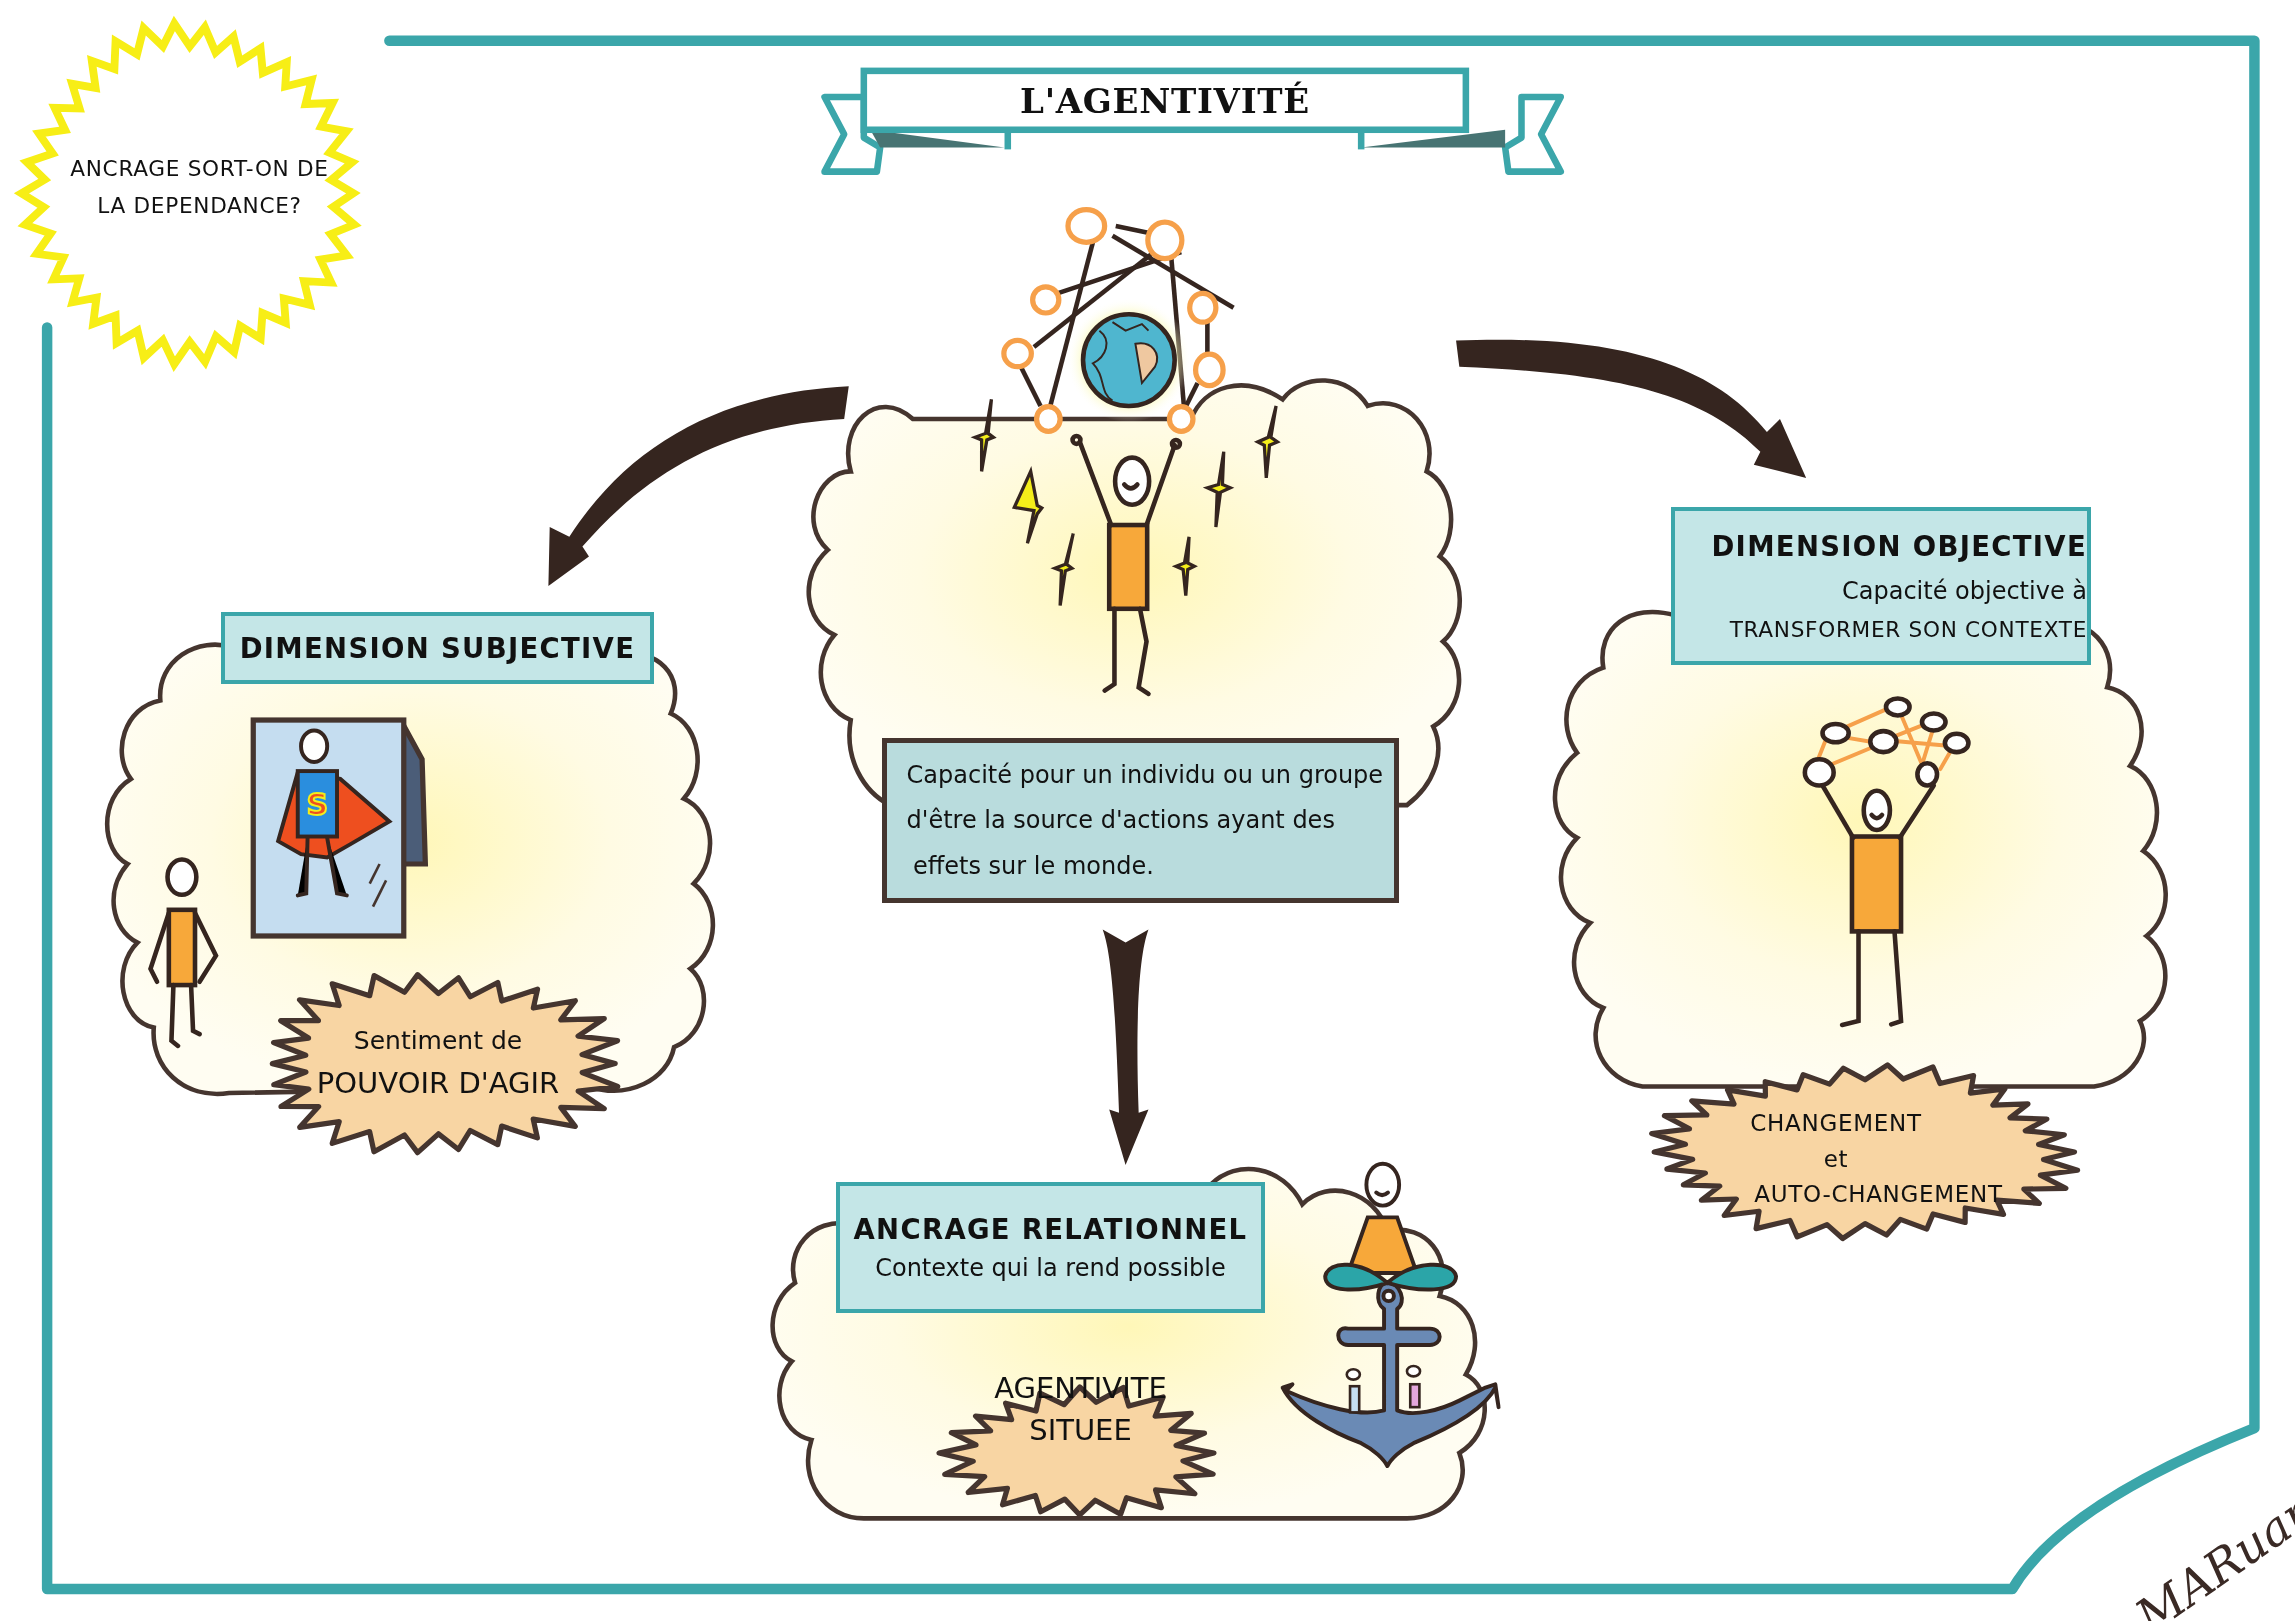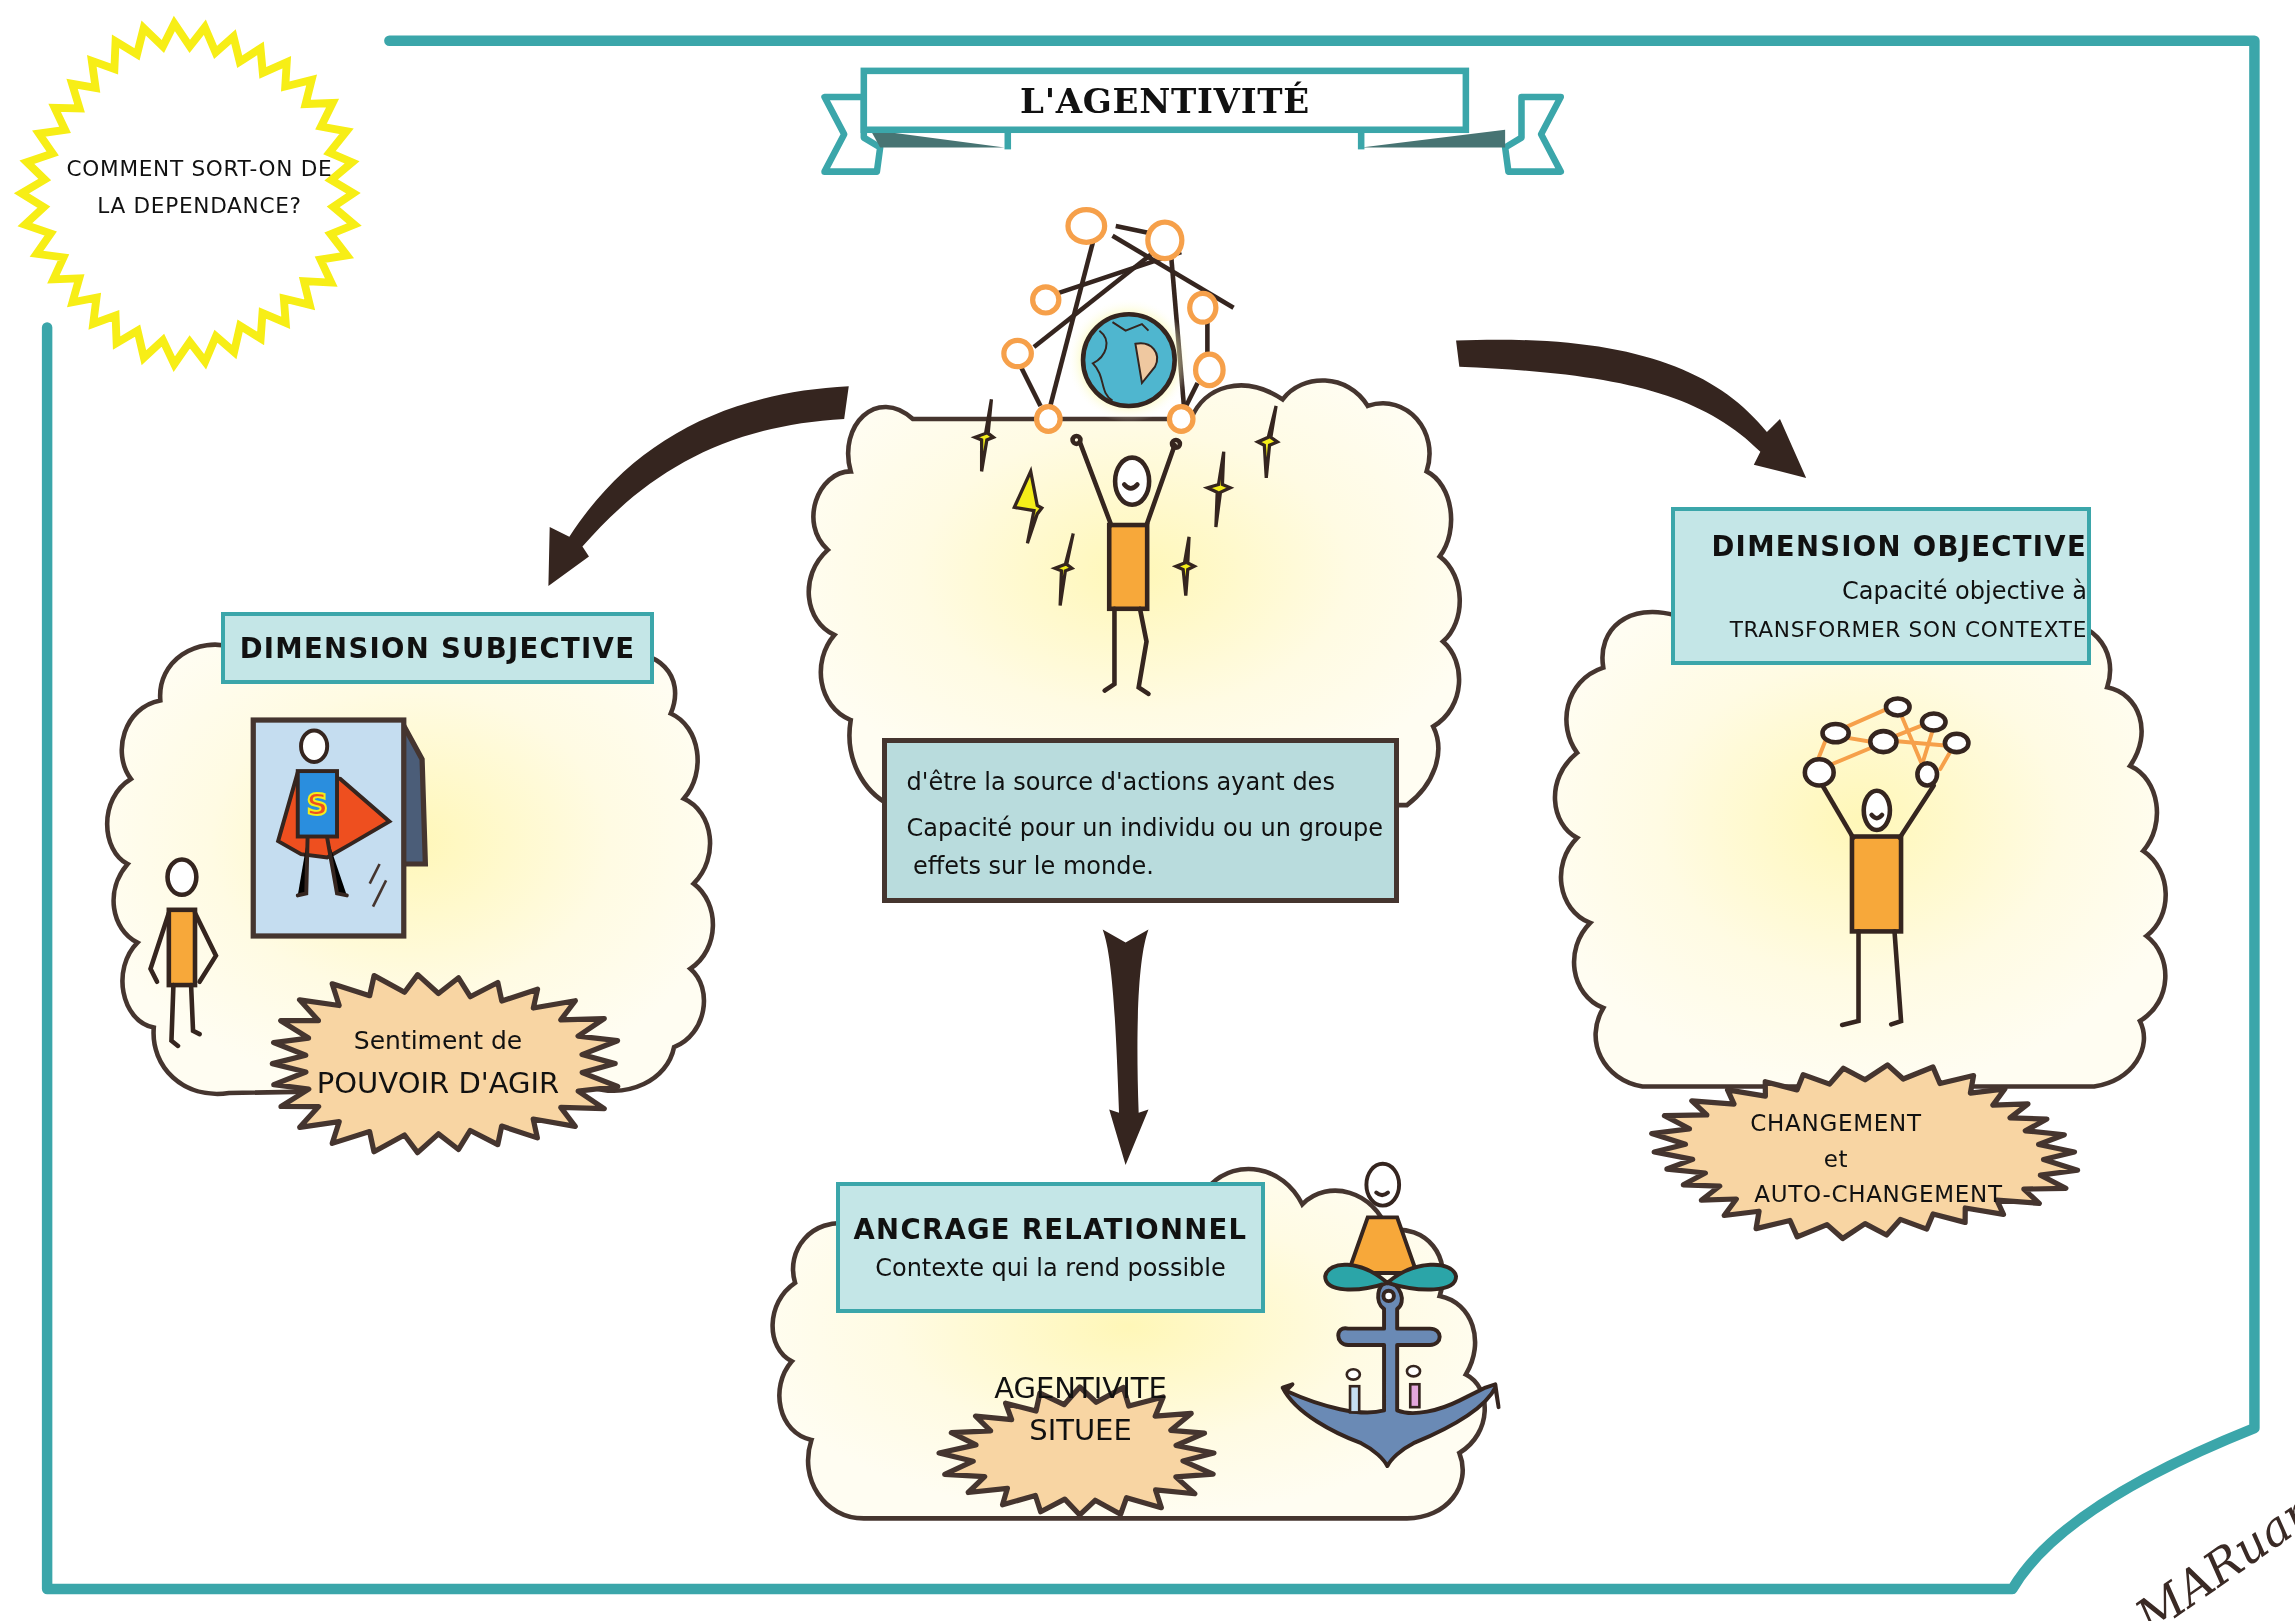--- a/index.html
+++ b/index.html
@@ -180,27 +180,27 @@
   <path id="burst1" fill="#f8d5a3" stroke="#45352f" stroke-width="8" stroke-linejoin="round" d="M940.0 1625.0 L889.7 1638.8 L943.9 1660.0 L883.5 1667.0 L923.3 1693.9 L856.9 1691.9 L879.0 1721.0 L814.8 1709.7 L821.1 1738.5 L766.6 1720.5 L760.6 1748.9 L718.6 1727.2 L700.7 1756.2 L670.0 1732.3 L638.1 1761.1 L618.1 1734.2 L571.5 1759.6 L564.8 1728.9 L507.7 1746.9 L518.3 1713.8 L458.0 1722.4 L486.8 1690.6 L429.4 1690.5 L471.8 1664.0 L418.4 1657.2 L467.4 1637.8 L416.2 1625.0 L467.2 1612.2 L418.1 1592.8 L471.5 1586.0 L429.0 1559.4 L486.6 1559.3 L457.8 1527.5 L518.3 1536.2 L507.7 1503.1 L564.9 1521.2 L571.7 1490.6 L618.2 1516.0 L638.2 1489.1 L670.0 1517.8 L700.7 1493.9 L718.6 1522.8 L760.7 1501.0 L766.8 1529.4 L821.4 1511.3 L815.0 1540.1 L879.2 1528.9 L857.0 1558.1 L923.4 1556.1 L883.4 1583.0 L943.7 1590.0 L889.4 1611.2 Z"></path>
   <path id="burst2" fill="#f8d5a3" stroke="#45352f" stroke-width="8" stroke-linejoin="round" d="M3170.0 1760.0 L3122.8 1771.6 L3174.7 1788.0 L3117.9 1795.4 L3156.8 1815.5 L3092.7 1816.9 L3116.2 1838.6 L3051.5 1833.7 L3061.5 1855.4 L3003.1 1845.6 L3002.9 1867.6 L2953.9 1854.8 L2944.3 1877.9 L2903.9 1863.1 L2882.9 1887.0 L2850.0 1869.6 L2815.8 1892.3 L2791.9 1871.0 L2746.3 1889.7 L2735.3 1864.7 L2683.5 1877.2 L2688.0 1850.6 L2634.7 1857.1 L2653.3 1831.9 L2599.8 1833.8 L2627.9 1812.1 L2572.3 1810.2 L2605.9 1792.2 L2547.2 1786.1 L2586.5 1771.3 L2527.8 1760.0 L2575.6 1748.3 L2524.0 1731.8 L2581.7 1724.6 L2543.5 1704.6 L2608.2 1703.3 L2585.3 1681.9 L2649.8 1686.8 L2639.9 1665.2 L2697.7 1674.8 L2697.5 1652.7 L2746.1 1665.2 L2755.4 1641.8 L2795.8 1656.4 L2816.9 1632.1 L2850.0 1649.7 L2884.4 1626.9 L2908.3 1648.5 L2953.8 1630.2 L2964.5 1655.5 L3015.8 1643.3 L3011.0 1670.0 L3063.8 1663.5 L3045.4 1688.5 L3099.0 1686.5 L3071.6 1708.0 L3127.9 1709.7 L3094.9 1727.7 L3154.5 1733.7 L3115.3 1748.7 Z"></path>
   <path id="burst3" fill="#f8d5a3" stroke="#45352f" stroke-width="8" stroke-linejoin="round" d="M1855.0 2220.0 L1807.7 2232.2 L1853.7 2252.3 L1796.8 2256.5 L1825.7 2282.3 L1765.8 2276.5 L1774.6 2303.6 L1721.5 2288.4 L1712.4 2313.7 L1673.5 2292.3 L1650.0 2314.7 L1627.1 2290.6 L1590.2 2309.8 L1582.2 2284.9 L1532.0 2299.2 L1539.4 2274.0 L1479.5 2280.4 L1504.6 2256.1 L1443.6 2252.7 L1487.1 2232.6 L1435.0 2220.0 L1491.4 2207.7 L1453.8 2188.9 L1513.8 2186.1 L1490.8 2163.6 L1545.9 2169.2 L1536.7 2144.0 L1583.1 2156.0 L1589.1 2128.6 L1626.0 2146.2 L1650.0 2119.2 L1675.1 2142.5 L1716.5 2120.1 L1724.9 2148.3 L1777.5 2134.4 L1765.3 2163.8 L1820.3 2159.6 L1789.2 2185.4 L1840.6 2189.8 L1797.2 2208.6 Z"></path>
 
   <text x="3240" y="2450" font-family="DejaVu Serif, serif" font-style="italic" font-size="72" fill="#3a2a25" transform="rotate(-35 3340 2400)">MARuan</text>
 </svg>
 
 <div class="banner-title" style="left:864px; top:77px; width:602px; height:49px; line-height:49px;">L'AGENTIVITÉ</div>
 
 <div class="sun-text" style="left:39px; top:151px; width:321px;">
-  <div>COMMENT SORT-ON DE</div>
+  <div>ANCRAGE SORT-ON DE</div>
   <div>LA DEPENDANCE?</div>
 </div>
 
 <div class="box dark" style="left:882px; top:738px; width:517px; height:165px;">
+  <div class="def-line" style="line-height:1.6">Capacité pour un individu ou un groupe</div>
   <div class="def-line" style="line-height:2.2">d'être la  source d'actions ayant des</div>
-  <div class="def-line" style="line-height:1.6">Capacité pour un individu ou un groupe</div>
   <div class="def-line" style="line-height:1.6; padding-left:26px"> effets sur le monde.</div>
 </div>
 
 <div class="box" style="left:221px; top:612px; width:433px; height:72px;">
   <div class="t-title">DIMENSION SUBJECTIVE</div>
 </div>
 
 <div class="box" style="left:1671px; top:507px; width:420px; height:158px;align-items:flex-end;">
   <div class="t-title" style="margin-bottom:14.4px">DIMENSION OBJECTIVE</div>
   <div class="t-sub" style="margin-bottom:4px">Capacité objective à</div>

